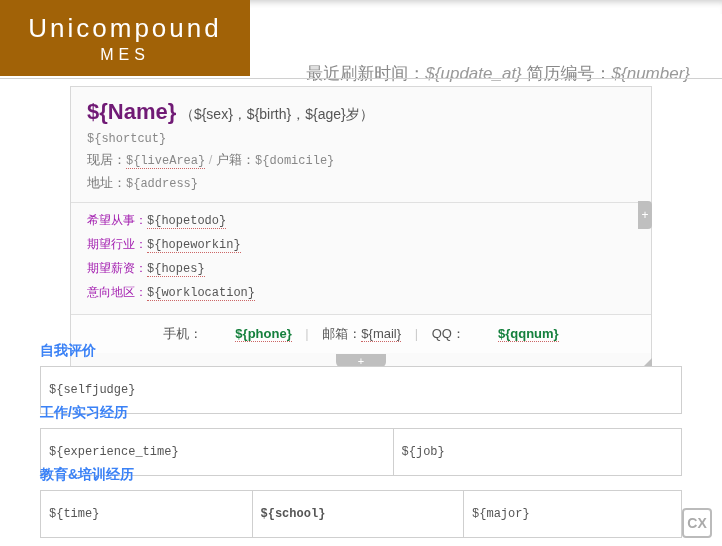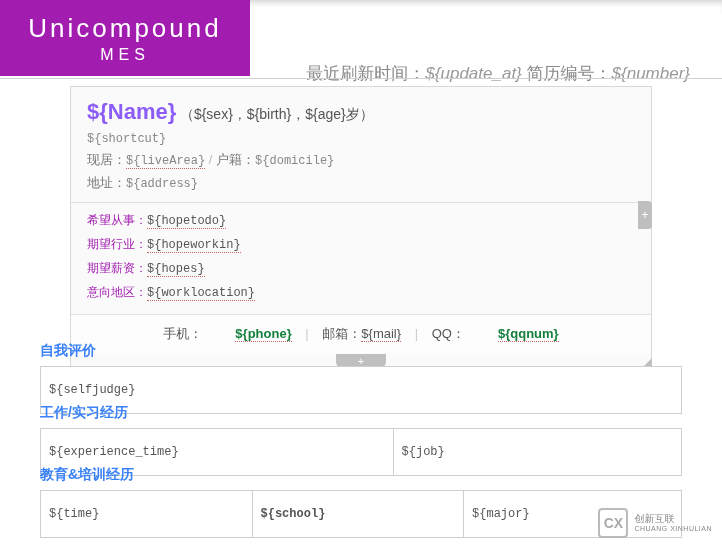--- a/index.html
+++ b/index.html
@@ -15,21 +15,21 @@
     background: #fff;
     position: relative;
     overflow: hidden;
     box-shadow: 0 1px 3px rgba(0,0,0,0.2);
   }
   .logo {
     position: absolute;
     left: 0; top: 0;
     width: 250px;
     height: 76px;
-    background: #a21caf;
+    background: #a16207;
     color: #fff;
     display: flex;
     flex-direction: column;
     align-items: center;
     justify-content: center;
     letter-spacing: 3px;
     font-weight: 300;
     z-index: 10;
   }
   .logo .l1 { font-size: 26px; }
@@ -62,21 +62,21 @@
     background:#333;
   }
   .editor-top {
     padding: 12px 16px 8px 16px;
     position: relative;
   }
   .name-row { margin-bottom: 4px; }
   .name-big {
     font-size: 22px;
     font-weight: 700;
-    color: #8b5cf6;
+    color: #701a75;
   }
   .name-sub {
     font-size: 14px;
     color: #555;
   }
   .gray-line {
     color: #888;
     font-size: 13px;
     line-height: 1.7;
   }
@@ -283,18 +283,14 @@
         <td style="width:33%;">${time}</td>
         <td style="width:33%;font-weight:bold;">${school}</td>
         <td>${major}</td>
       </tr>
     </tbody>
       </table>
   </div>
 
   <div class="watermark">
     <div class="wm-ico">CX</div>
-    <div class="wm-txt">
-      <div>创新互联</div>
-      <div style="font-size:7px;letter-spacing:0.5px;">CHUANG XINHULIAN</div>
-    </div>
   </div>
 </div>
 
 </body></html>

